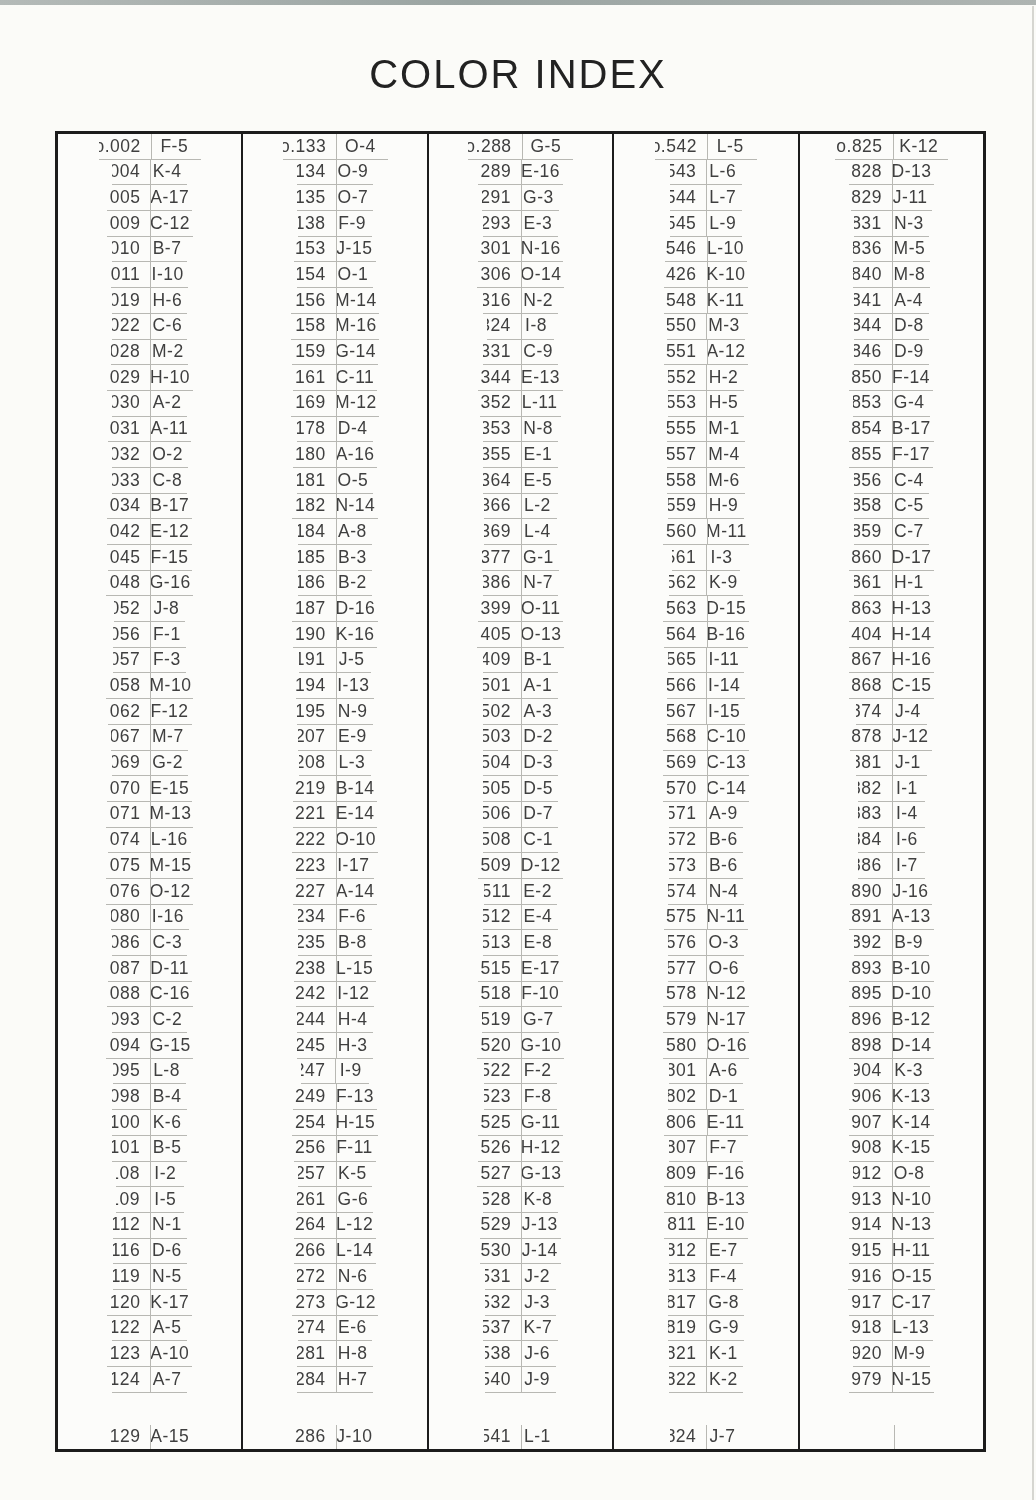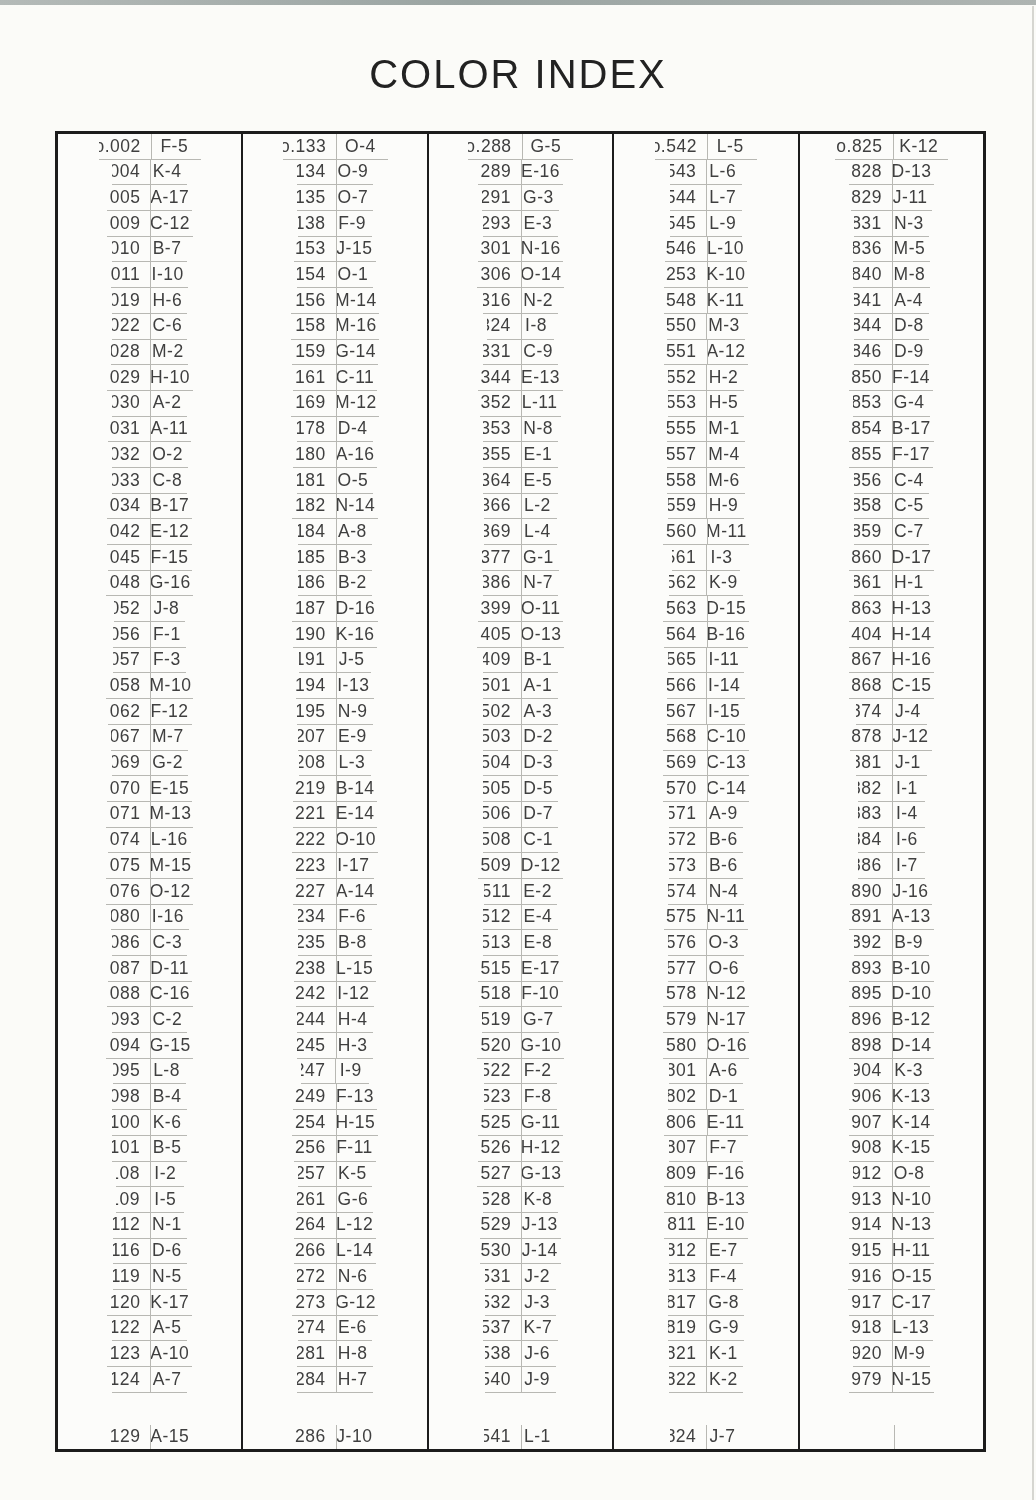--- a/index.html
+++ b/index.html
@@ -725,21 +725,21 @@
       </div>
       <div class="row">
         <div class="cell num">545</div>
         <div class="cell code">L-9</div>
       </div>
       <div class="row">
         <div class="cell num">546</div>
         <div class="cell code">L-10</div>
       </div>
       <div class="row">
-        <div class="cell num">253</div>
+        <div class="cell num">426</div>
         <div class="cell code">K-10</div>
       </div>
       <div class="row">
         <div class="cell num">548</div>
         <div class="cell code">K-11</div>
       </div>
       <div class="row">
         <div class="cell num">550</div>
         <div class="cell code">M-3</div>
       </div>

